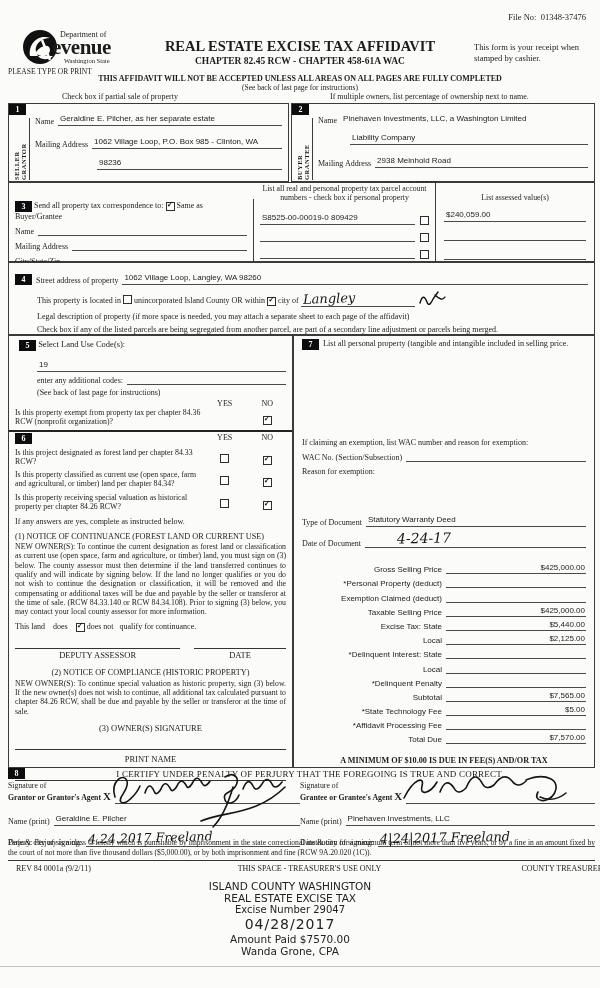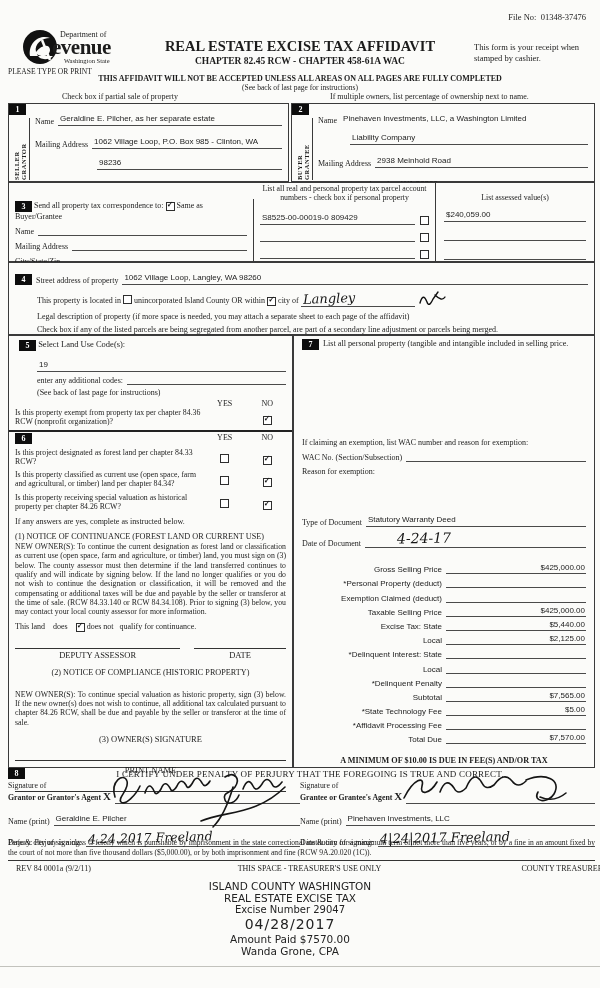--- a/index.html
+++ b/index.html
@@ -272,21 +272,21 @@
       <div style="flex:1.8;margin-right:14px;">
         <div style="border-top:1px solid #333;"></div>
         <div class="ctr" style="font-size:8.5px;margin-top:1px;">DEPUTY ASSESSOR</div>
       </div>
       <div style="flex:1;">
         <div style="border-top:1px solid #333;"></div>
         <div class="ctr" style="font-size:8.5px;margin-top:1px;">DATE</div>
       </div>
     </div>
     <div class="ctr" style="font-size:8.2px;margin-top:8px;">(2) NOTICE OF COMPLIANCE (HISTORIC PROPERTY)</div>
-    <div class="para" style="margin-top:13px;">NEW OWNER(S):  To continue special valuation as historic property, sign (3) below.  If the new owner(s) does not wish to continue, all additional tax calculated pursuant to chapter 84.26 RCW, shall be due and payable by the seller or transferor at the time of sale.</div>
+    <div class="para" style="margin-top:2px;">NEW OWNER(S):  To continue special valuation as historic property, sign (3) below.  If the new owner(s) does not wish to continue, all additional tax calculated pursuant to chapter 84.26 RCW, shall be due and payable by the seller or transferor at the time of sale.</div>
     <div class="ctr" style="font-size:8.5px;margin-top:7px;">(3) OWNER(S) SIGNATURE</div>
     <div style="border-top:1px solid #333;margin-top:16px;"></div>
     <div class="ctr" style="font-size:8.5px;margin-top:4px;">PRINT NAME</div>
     <div style="border-top:1px solid #333;margin-top:16px;"></div>
   </div>
 
   <div class="abs box" style="top:335px;left:293px;width:302px;height:433px;padding:3px 8px;">
     <div style="display:flex;">
       <span class="numbox" style="margin-right:4px;flex:none;">7</span>
       <span style="font-size:8.2px;line-height:1.25;">List all personal property (tangible and intangible included in selling price.</span>

